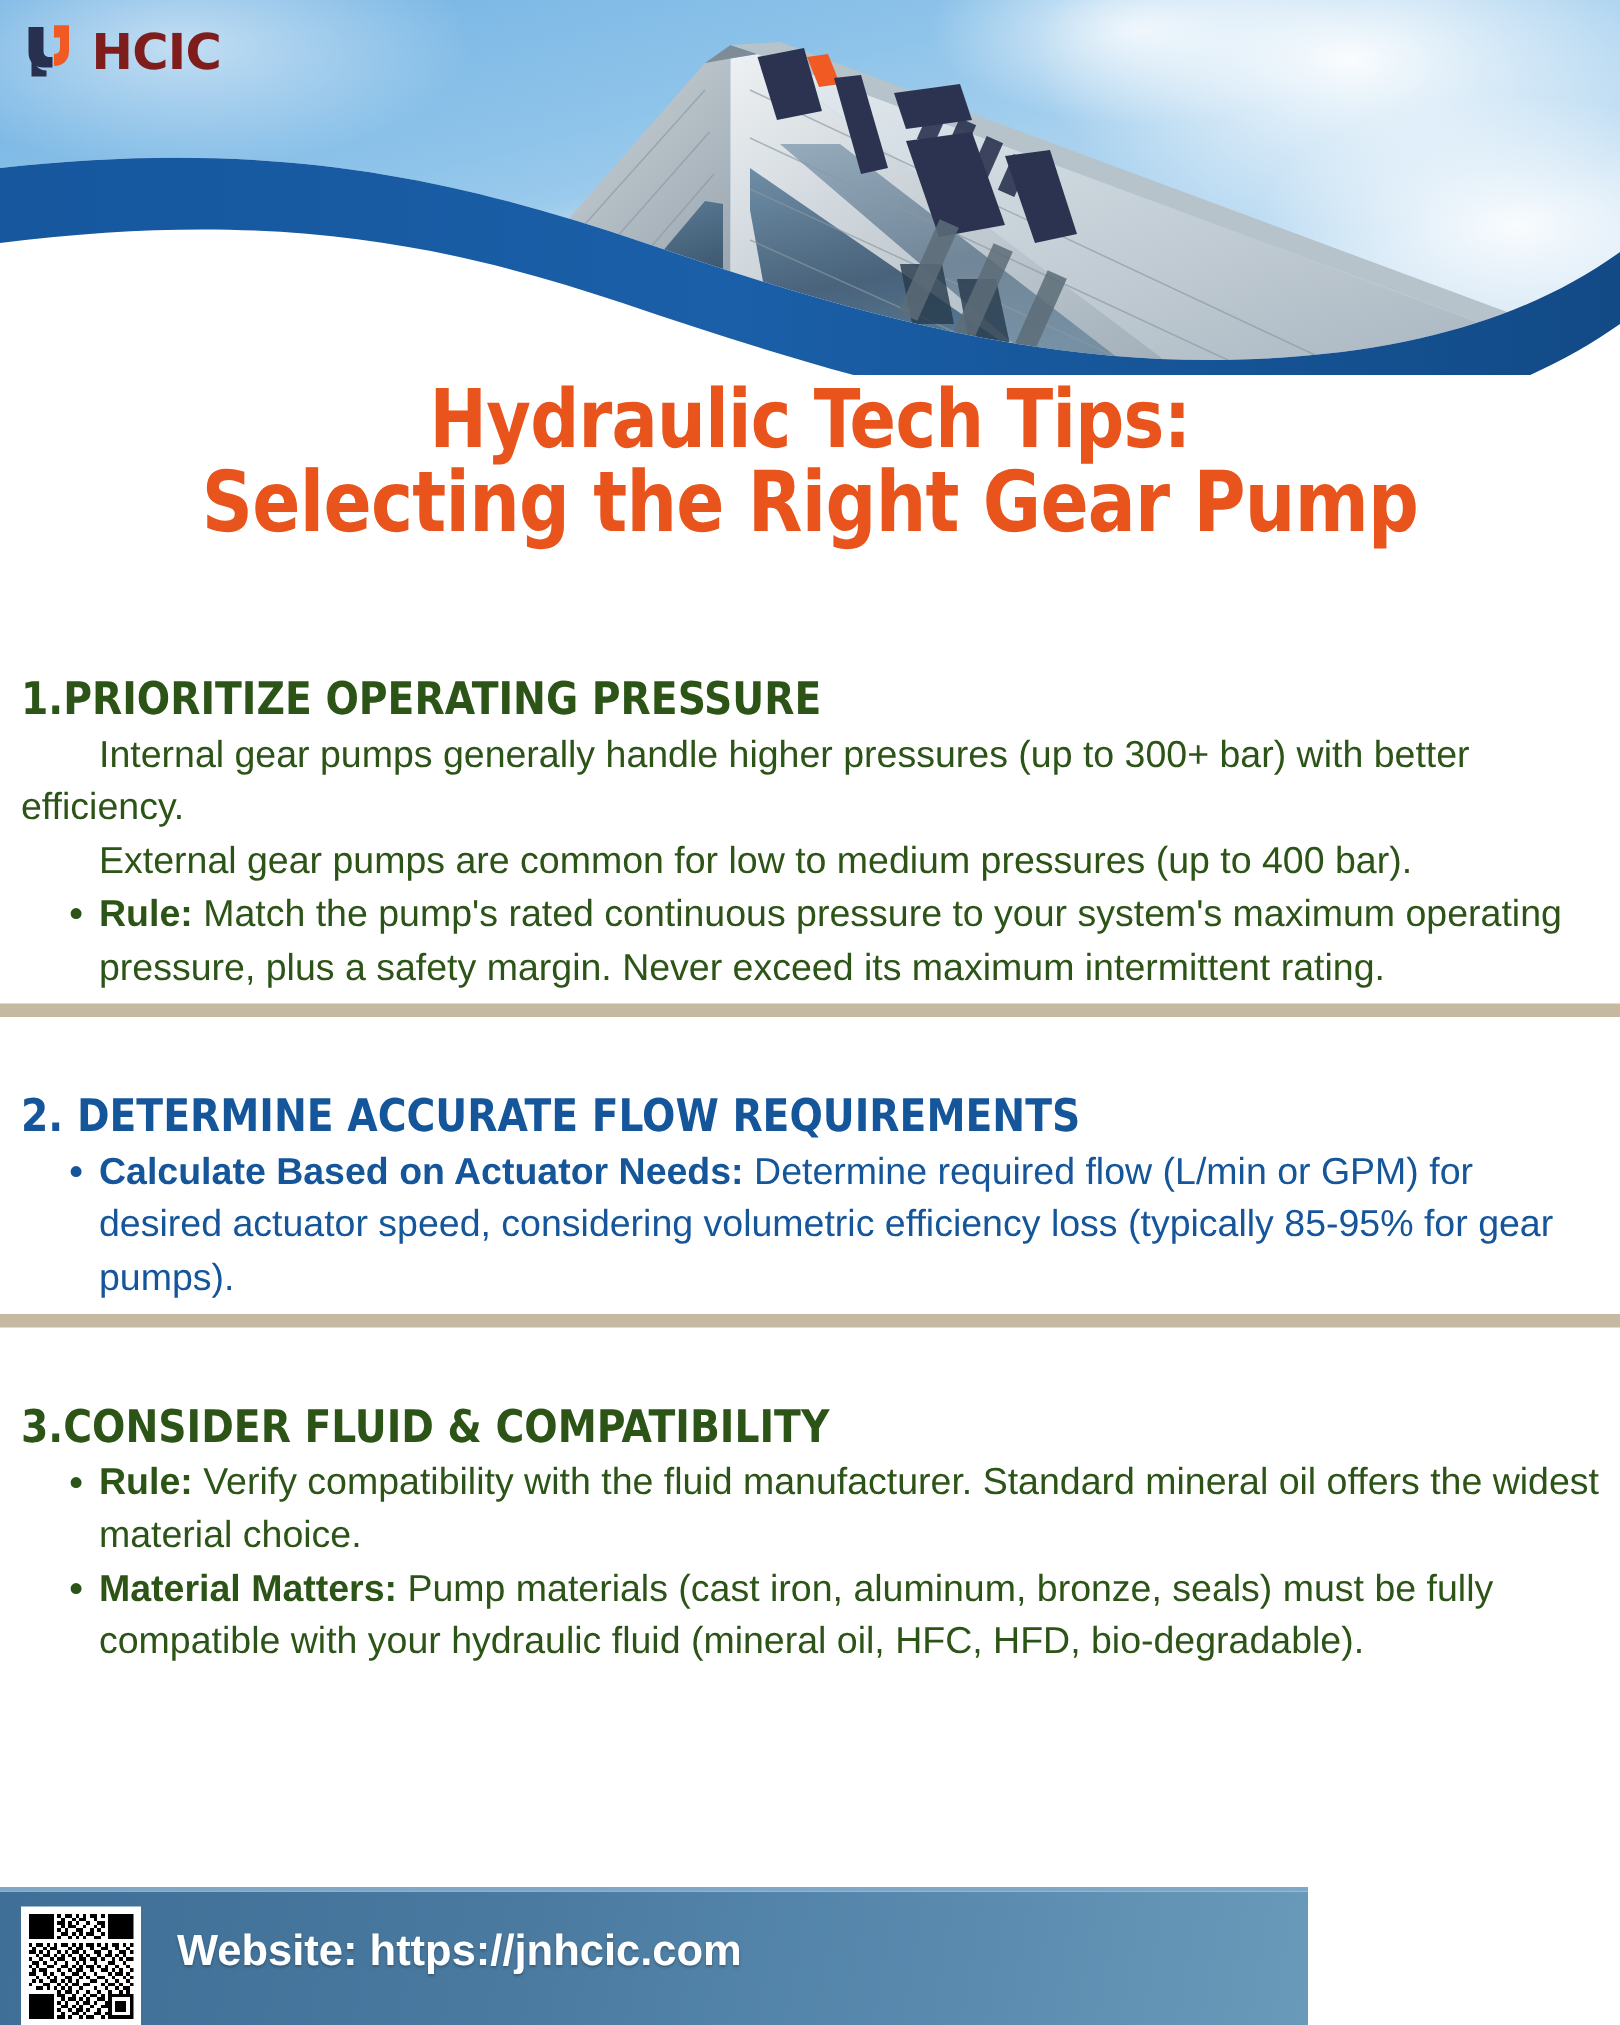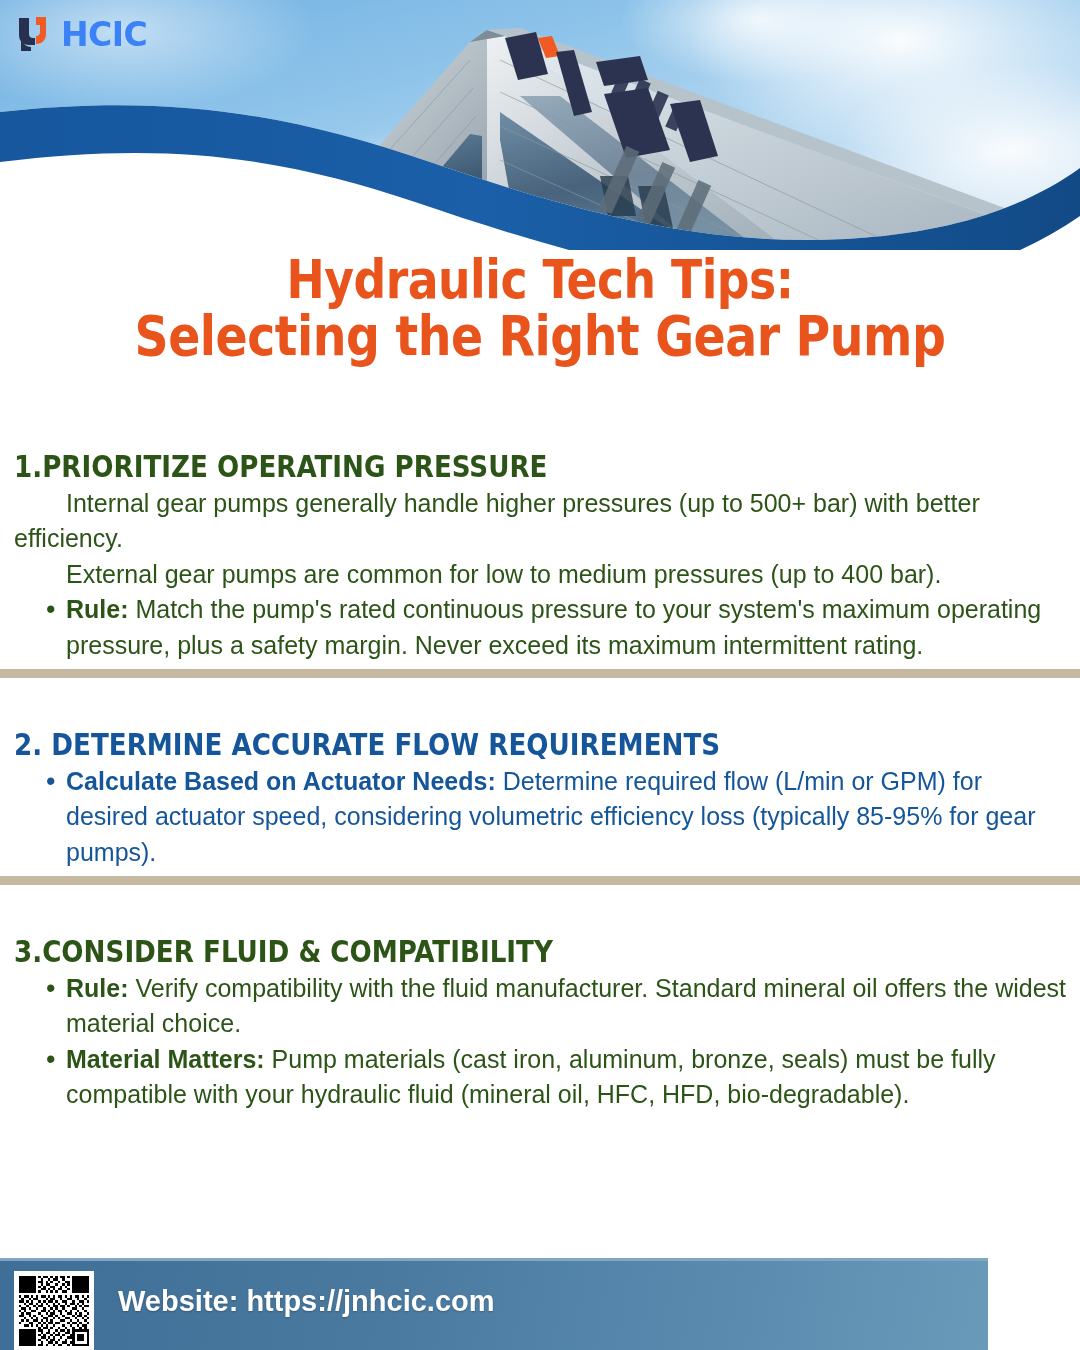--- a/index.html
+++ b/index.html
@@ -32,21 +32,21 @@
   .wave{position:absolute;left:0;top:0;width:1080px;height:250px;}
 
   .logo{
     position:absolute;left:16px;top:14px;
     display:flex;align-items:center;gap:9px;
     z-index:6;
   }
   .logo-mark{width:36px;height:40px;display:block;}
   .logo-word{
     font-family:"DejaVu Sans",sans-serif;
-    font-weight:bold;font-size:33px;color:#3b82f6;
+    font-weight:bold;font-size:33px;color:#7f1d1d;
     letter-spacing:-0.5px;line-height:1;
   }
 
   
   .title{
     position:absolute;left:0;top:252px;width:1080px;
     text-align:center;
     color:#e8541c;
     font-family:"DejaVu Sans Condensed","Liberation Sans Narrow","Liberation Sans",sans-serif;
     font-weight:bold;
@@ -94,21 +94,21 @@
   .green{color:#2c5417;}
   .blue{color:#15569b;}
 
   .divider{
     height:9px;background:#c5baa1;
     margin:6px 0 6px 0;
   }
 
   
   .footer{
-    position:absolute;left:0;bottom:0;width:988px;height:92px;
+    position:absolute;left:0;bottom:0;width:872px;height:92px;
     background:linear-gradient(100deg,#3f6e96 0%,#4a7aa0 40%,#5b8cb0 75%,#6a9ab9 100%);
     border-top:3px solid #7fa8c6;
     box-sizing:border-box;
   }
   .qr{
     position:absolute;left:14px;top:10px;width:80px;height:80px;
     background:#ffffff;padding:5px;box-sizing:border-box;
   }
   .qr svg{display:block;width:70px;height:70px;}
   .site{
@@ -221,21 +221,21 @@
 
 <div class="title">
   <span>Hydraulic Tech Tips:</span>
   <span class="title-l2">Selecting the Right Gear Pump</span>
 </div>
 
 <div class="sections">
 
   <div class="sec">
     <h2 class="green">1.PRIORITIZE OPERATING PRESSURE</h2>
-    <p class="plain green">Internal gear pumps generally handle higher pressures (up to 500+ bar) with better efficiency.</p>
+    <p class="plain green">Internal gear pumps generally handle higher pressures (up to 300+ bar) with better efficiency.</p>
     <p class="plain green">External gear pumps are common for low to medium pressures (up to 400 bar).</p>
     <ul>
       <li class="green"><b>Rule:</b><span> Match the pump's rated continuous pressure to your system's maximum operating pressure, plus a safety margin. Never exceed its maximum intermittent rating.</span></li>
     </ul>
   </div>
 
   <div class="divider"></div>
 
   <div class="sec">
     <h2 class="blue">2.  DETERMINE ACCURATE FLOW REQUIREMENTS</h2>

